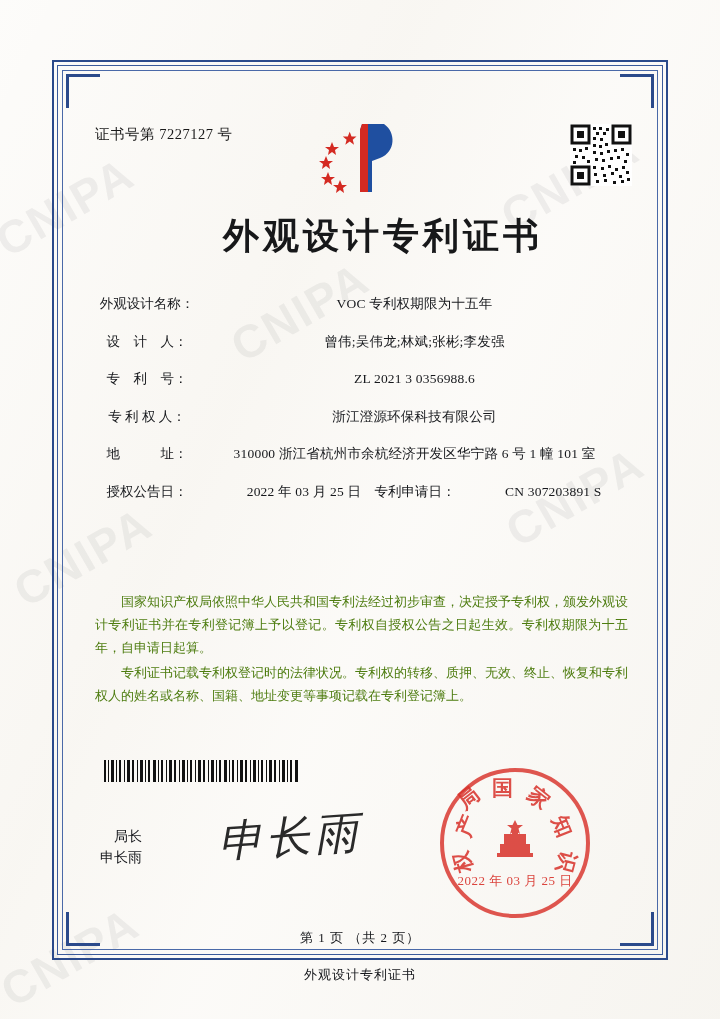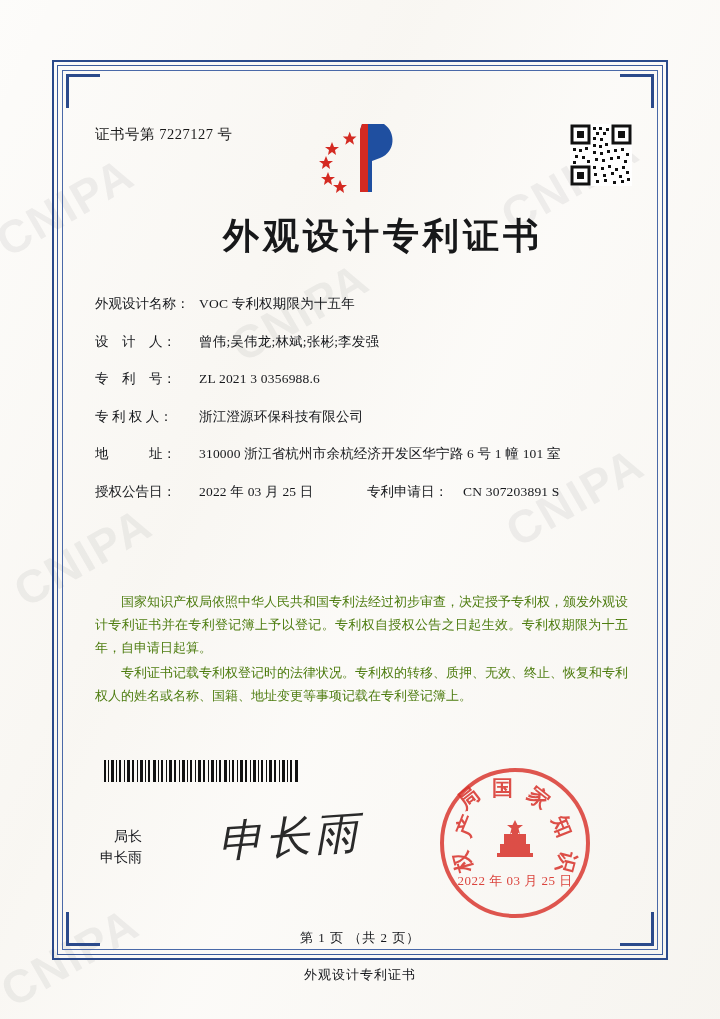--- a/index.html
+++ b/index.html
@@ -107,40 +107,41 @@
     font-family: "Liberation Serif", serif;
     padding-left: 46px;
   }
 
   
   .fields {
     position: absolute;
     left: 95px;
     top: 295px;
     width: 535px;
+    text-align: center;
   }
   .row {
     display: flex;
     align-items: baseline;
     margin-bottom: 19.5px;
     font-size: 13.5px;
     color: #16181c;
   }
   .row .label {
     width: 104px;
     flex: 0 0 104px;
     display: flex;
     justify-content: space-between;
     letter-spacing: 0;
   }
   .row .label.solid { display: block; letter-spacing: 0; }
   .row .value { flex: 1; letter-spacing: 0.2px; }
 
   .row.dual { display: flex; }
-  .row.dual .half { display: flex; align-items: baseline; }
+  .row.dual .half { display: flex; align-items: baseline; gap: 42px; }
   .row.dual .half.left { width: 272px; flex: 0 0 272px;}
   .row.dual .half .label { width: 104px; flex: 0 0 104px; }
   .row.dual .half.right .label { width: 96px; flex: 0 0 96px; }
 
   
   .paras {
     position: absolute;
     left: 95px;
     top: 590px;
     width: 533px;

